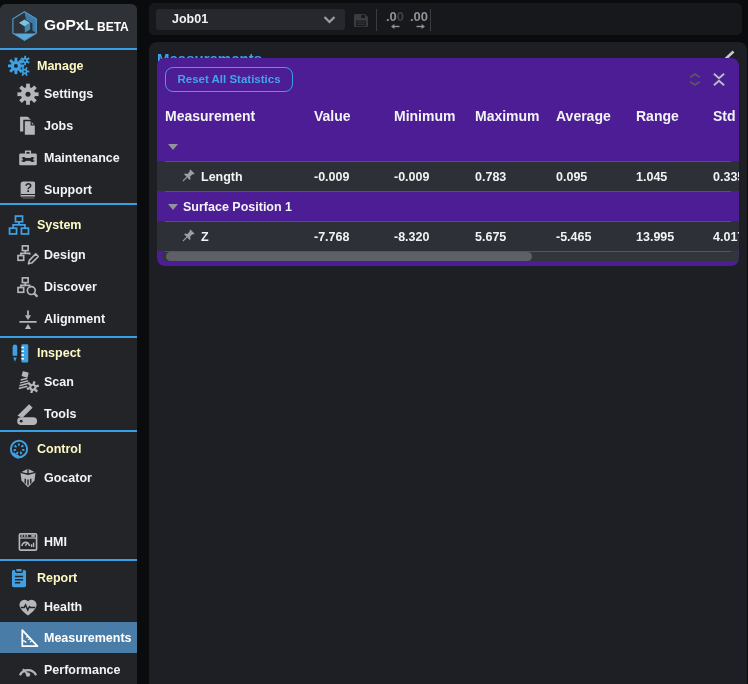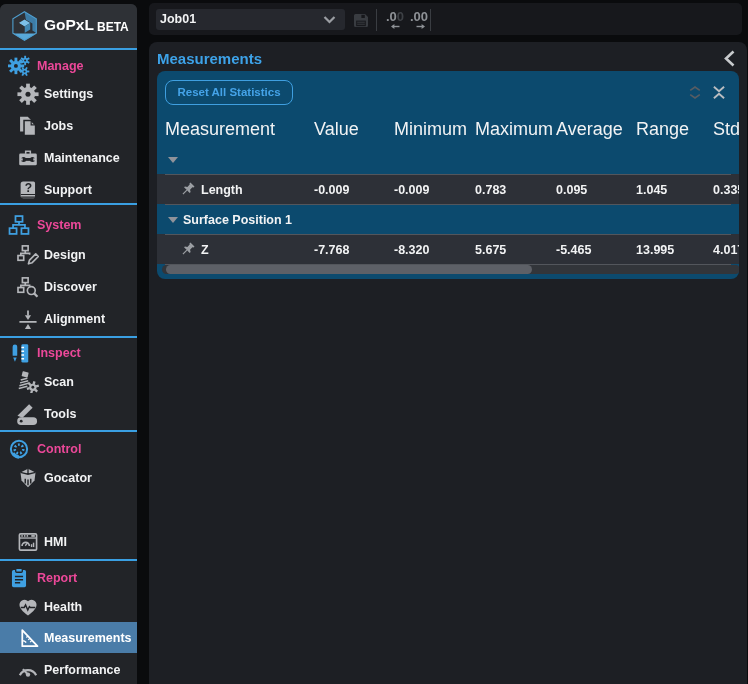--- a/index.html
+++ b/index.html
@@ -2,31 +2,31 @@
 <html><head><meta charset="utf-8">
 <style>
 *{margin:0;padding:0;box-sizing:border-box}
 html,body{width:748px;height:684px;background:#0a0b0d;font-family:"Liberation Sans",sans-serif;overflow:hidden;position:relative}
 #sidebar{position:absolute;left:0;top:4px;width:137px;height:680px;background:#222428;border-radius:6px 6px 0 0;overflow:hidden}
 #logo{position:absolute;left:0;top:0;width:137px;height:44px;background:#2e3136}
 .bluesep{position:absolute;left:0;width:137px;height:2px;background:#3a9fe2}
 .srow{position:absolute;left:0;width:137px;height:30px;color:#f2f3f4;font-size:12.5px;font-weight:bold}
 .srow .ic{position:absolute;left:17px;top:50%;margin-top:-11px;width:22px;height:22px}
 .srow .tx{position:absolute;left:44px;top:50%;transform:translateY(-50%);white-space:nowrap}
-.srow.hd{color:#ec4899}
+.srow.hd{color:#fef9c3}
 .srow.hd .ic{left:8px}
 .srow.hd .tx{left:37px}
 .srow.sel{background:#4a7ca8;color:#fff}
 #topbar{position:absolute;left:149px;top:3px;width:593px;height:32px;background:#17181c;border-radius:5px}
-#dd{position:absolute;left:7px;top:6px;width:189px;height:21px;background:#26282e;border-radius:3px;color:#f2f3f4;font-size:12.5px;font-weight:bold;line-height:21px;padding-left:4px}
+#dd{position:absolute;left:7px;top:6px;width:189px;height:21px;background:#26282e;border-radius:3px;color:#f2f3f4;font-size:12.5px;font-weight:bold;line-height:21px;padding-left:16px}
 #main{position:absolute;left:149px;top:42px;width:598px;height:642px;background:#1d1f24;border-radius:8px 8px 0 0}
 #mtitle{position:absolute;left:8px;top:8px;font-size:15px;font-weight:bold;color:#3da2e8}
-#panel{position:absolute;left:8px;top:29px;width:582px;height:208px;background:#0c4a6e;border-radius:8px;overflow:hidden}
+#panel{position:absolute;left:8px;top:16px;width:582px;height:208px;background:#4c1d95;border-radius:8px;overflow:hidden}
 #rbtn{position:absolute;left:8px;top:9px;width:128px;height:25px;border:1px solid #3f9fe0;border-radius:8px;color:#45a3e8;font-size:11.5px;font-weight:bold;text-align:center;line-height:23px}
-.hcell{position:absolute;top:43px;height:30px;line-height:30px;font-size:18px;font-weight:normal;color:#f2f3f4;white-space:nowrap}
+.hcell{position:absolute;top:43px;height:30px;line-height:30px;font-size:14px;font-weight:bold;color:#f2f3f4;white-space:nowrap}
 .trow{position:absolute;left:0;width:582px;height:30px}
 .trow.data{background:#2d3037}
 .tline{position:absolute;left:8px;width:566px;height:1px;background:#53565c}
 .vcell{position:absolute;top:1px;height:30px;line-height:30px;font-size:12.5px;font-weight:bold;color:#f2f3f4;white-space:nowrap}
 .gtx{position:absolute;left:26px;top:1px;height:30px;line-height:30px;font-size:12.5px;font-weight:bold;color:#f2f3f4;white-space:nowrap}
 .tri{position:absolute;left:11px;top:13px;width:0;height:0;border-left:5px solid transparent;border-right:5px solid transparent;border-top:6px solid #90939a}
 #sbtrack{position:absolute;left:5px;top:194px;width:578px;height:9px;background:#32353a;border-radius:4.5px}
 #sbthumb{position:absolute;left:4px;top:0px;width:366px;height:9px;background:#5d6067;border-radius:4.5px}
 </style></head>
 <body>

